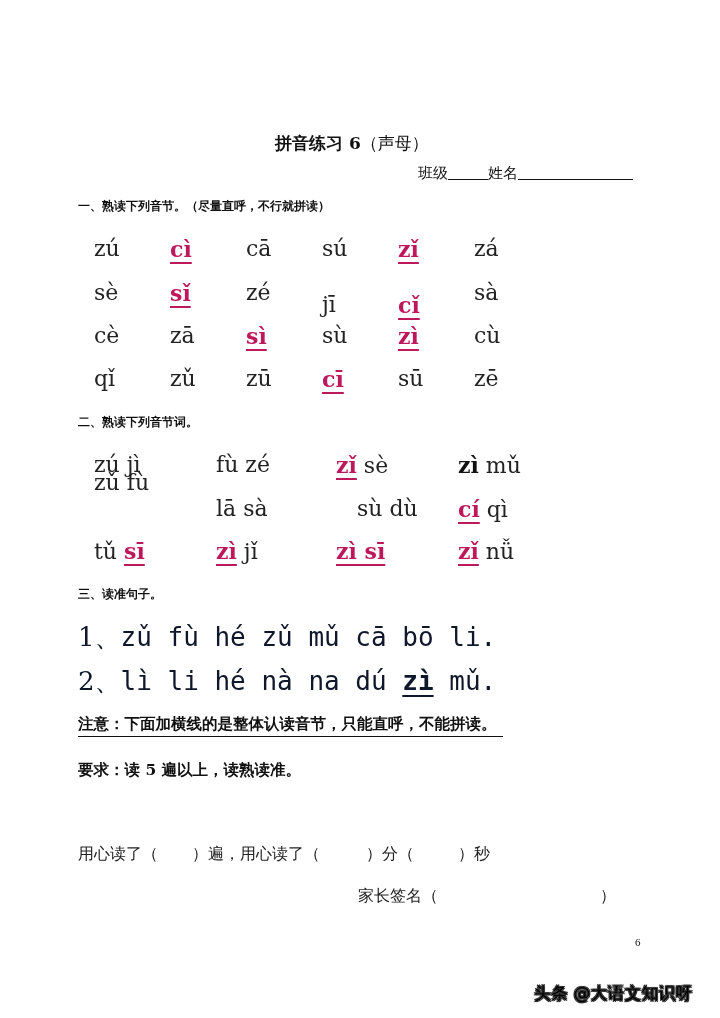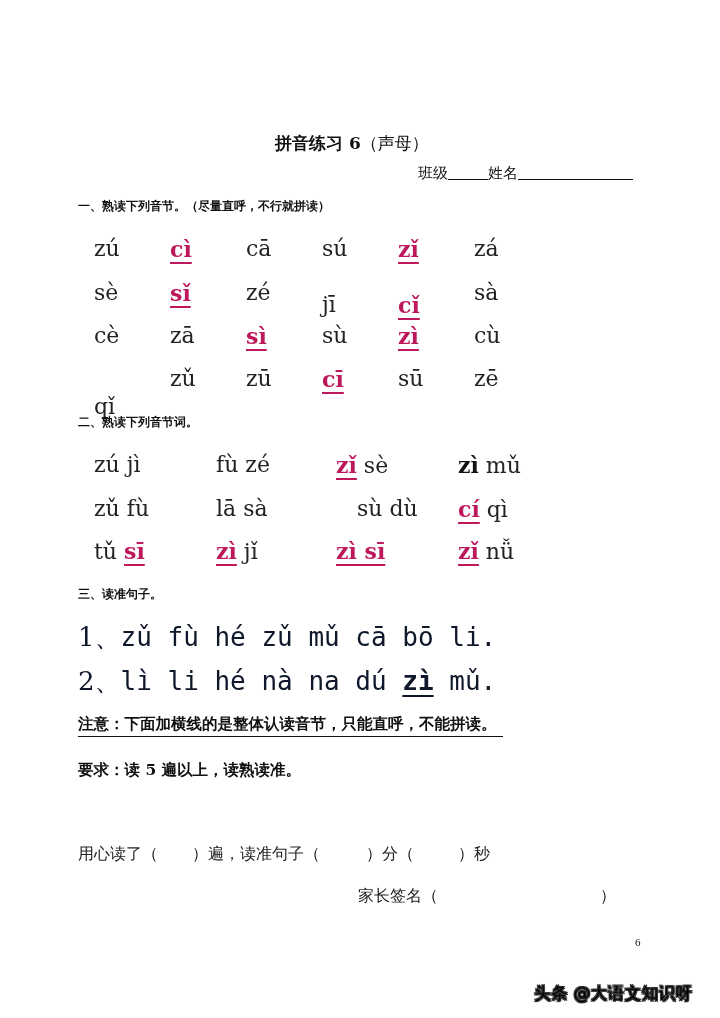--- a/index.html
+++ b/index.html
@@ -46,35 +46,35 @@
     <span class="abs py" style="left: 246px; top: 280px;">zé</span>
     <span class="abs py" style="left: 322px; top: 292px;">jī</span>
     <span class="abs py u" style="left: 398px; top: 292px;">cǐ</span>
     <span class="abs py" style="left: 474px; top: 280px;">sà</span>
     <span class="abs py" style="left: 94px; top: 323px;">cè</span>
     <span class="abs py" style="left: 170px; top: 323px;">zā</span>
     <span class="abs py u" style="left: 246px; top: 323px;">sì</span>
     <span class="abs py" style="left: 322px; top: 323px;">sù</span>
     <span class="abs py u" style="left: 398px; top: 323px;">zì</span>
     <span class="abs py" style="left: 474px; top: 323px;">cù</span>
-    <span class="abs py" style="left: 94px; top: 366px; margin-top: 28px;">qǐ</span>
+    <span class="abs py" style="left: 94px; top: 366px;">qǐ</span>
     <span class="abs py" style="left: 170px; top: 366px;">zǔ</span>
     <span class="abs py" style="left: 246px; top: 366px;">zū</span>
     <span class="abs py u" style="left: 322px; top: 366px;">cī</span>
     <span class="abs py" style="left: 398px; top: 366px;">sū</span>
     <span class="abs py" style="left: 474px; top: 366px;">zē</span>
   </div>
 
 <div class="abs cn sec" style="left:78px; top:414px;">二、熟读下列音节词。</div>
 <div id="s2">
     <span class="abs" style="left: 94px; top: 452px;"><span class="py" style="white-space: pre;">zú</span><span class="py" style="white-space: pre;"> </span><span class="py" style="white-space: pre;">jì</span></span>
     <span class="abs" style="left: 216px; top: 452px;"><span class="py" style="white-space: pre;">fù</span><span class="py" style="white-space: pre;"> </span><span class="py" style="white-space: pre;">zé</span></span>
     <span class="abs" style="left: 336px; top: 452px;"><span class="py u" style="white-space: pre;">zǐ</span><span class="py" style="white-space: pre;"> </span><span class="py" style="white-space: pre;">sè</span></span>
     <span class="abs" style="left: 458px; top: 452px;"><span class="py b" style="white-space: pre;">zì</span><span class="py" style="white-space: pre;"> </span><span class="py" style="white-space: pre;">mǔ</span></span>
-    <span class="abs" style="left: 94px; top: 496px; text-align: center;"><span class="py" style="white-space: pre;">zǔ</span><span class="py" style="white-space: pre;"> </span><span class="py" style="white-space: pre;">fù</span></span>
+    <span class="abs" style="left: 94px; top: 470px; text-align: center;"><span class="py" style="white-space: pre;">zǔ</span><span class="py" style="white-space: pre;"> </span><span class="py" style="white-space: pre;">fù</span></span>
     <span class="abs" style="left: 216px; top: 496px;"><span class="py" style="white-space: pre;">lā</span><span class="py" style="white-space: pre;"> </span><span class="py" style="white-space: pre;">sà</span></span>
     <span class="abs" style="left: 336px; top: 496px; margin-left: 21px;"><span class="py" style="white-space: pre;">sù</span><span class="py" style="white-space: pre;"> </span><span class="py" style="white-space: pre;">dù</span></span>
     <span class="abs" style="left: 458px; top: 496px;"><span class="py u" style="white-space: pre;">cí</span><span class="py" style="white-space: pre;"> </span><span class="py" style="white-space: pre;">qì</span></span>
     <span class="abs" style="left: 94px; top: 538px;"><span class="py" style="white-space: pre;">tǔ</span><span class="py" style="white-space: pre;"> </span><span class="py u" style="white-space: pre; text-align: center;">sī</span></span>
     <span class="abs" style="left: 216px; top: 538px;"><span class="py u" style="white-space: pre;">zì</span><span class="py" style="white-space: pre;"> </span><span class="py" style="white-space: pre;">jǐ</span></span>
     <span class="abs" style="left: 336px; top: 538px;"><span class="py u" style="white-space: pre;">zì sī</span></span>
     <span class="abs" style="left: 458px; top: 538px;"><span class="py u" style="white-space: pre;">zǐ</span><span class="py" style="white-space: pre;"> </span><span class="py" style="white-space: pre;">nǚ</span></span>
   </div>
 
 <div class="abs cn sec" style="left:78px; top:586px;">三、读准句子。</div>
@@ -82,20 +82,20 @@
   <span class="cn">1、</span><span>zǔ fù hé zǔ mǔ cā bō li.</span>
 </div>
 <div class="abs sent" style="left:78px; top:664px;">
   <span class="cn">2、</span><span style="white-space:pre">lì li hé nà na dú </span><span class="u">zì</span><span style="white-space:pre"> mǔ.</span>
 </div>
 
 <div class="abs cn note">注意：下面加横线的是整体认读音节，只能直呼，不能拼读。</div>
 <div class="abs cn req">要求：读 5 遍以上，读熟读准。</div>
 
 <div class="abs cn fill" style="left:78px; top:844px;">
-  <span>用心读了（</span><span style="display:inline-block;width:34px"></span><span>）遍，读准句子（</span><span style="display:inline-block;width:46px"></span><span>）分（</span><span style="display:inline-block;width:44px"></span><span>）秒</span>
+  <span>用心读了（</span><span style="display:inline-block;width:34px"></span><span>）遍，用心读了（</span><span style="display:inline-block;width:46px"></span><span>）分（</span><span style="display:inline-block;width:44px"></span><span>）秒</span>
 </div>
 <div class="abs cn fill" style="left:358px; top:886px;">
   <span>家长签名（</span><span style="display:inline-block;width:162px"></span><span>）</span>
 </div>
 
 <div class="abs pagenum">6</div>
 <div class="abs wm">头条 @大语文知识呀</div>
 
 </body></html>

